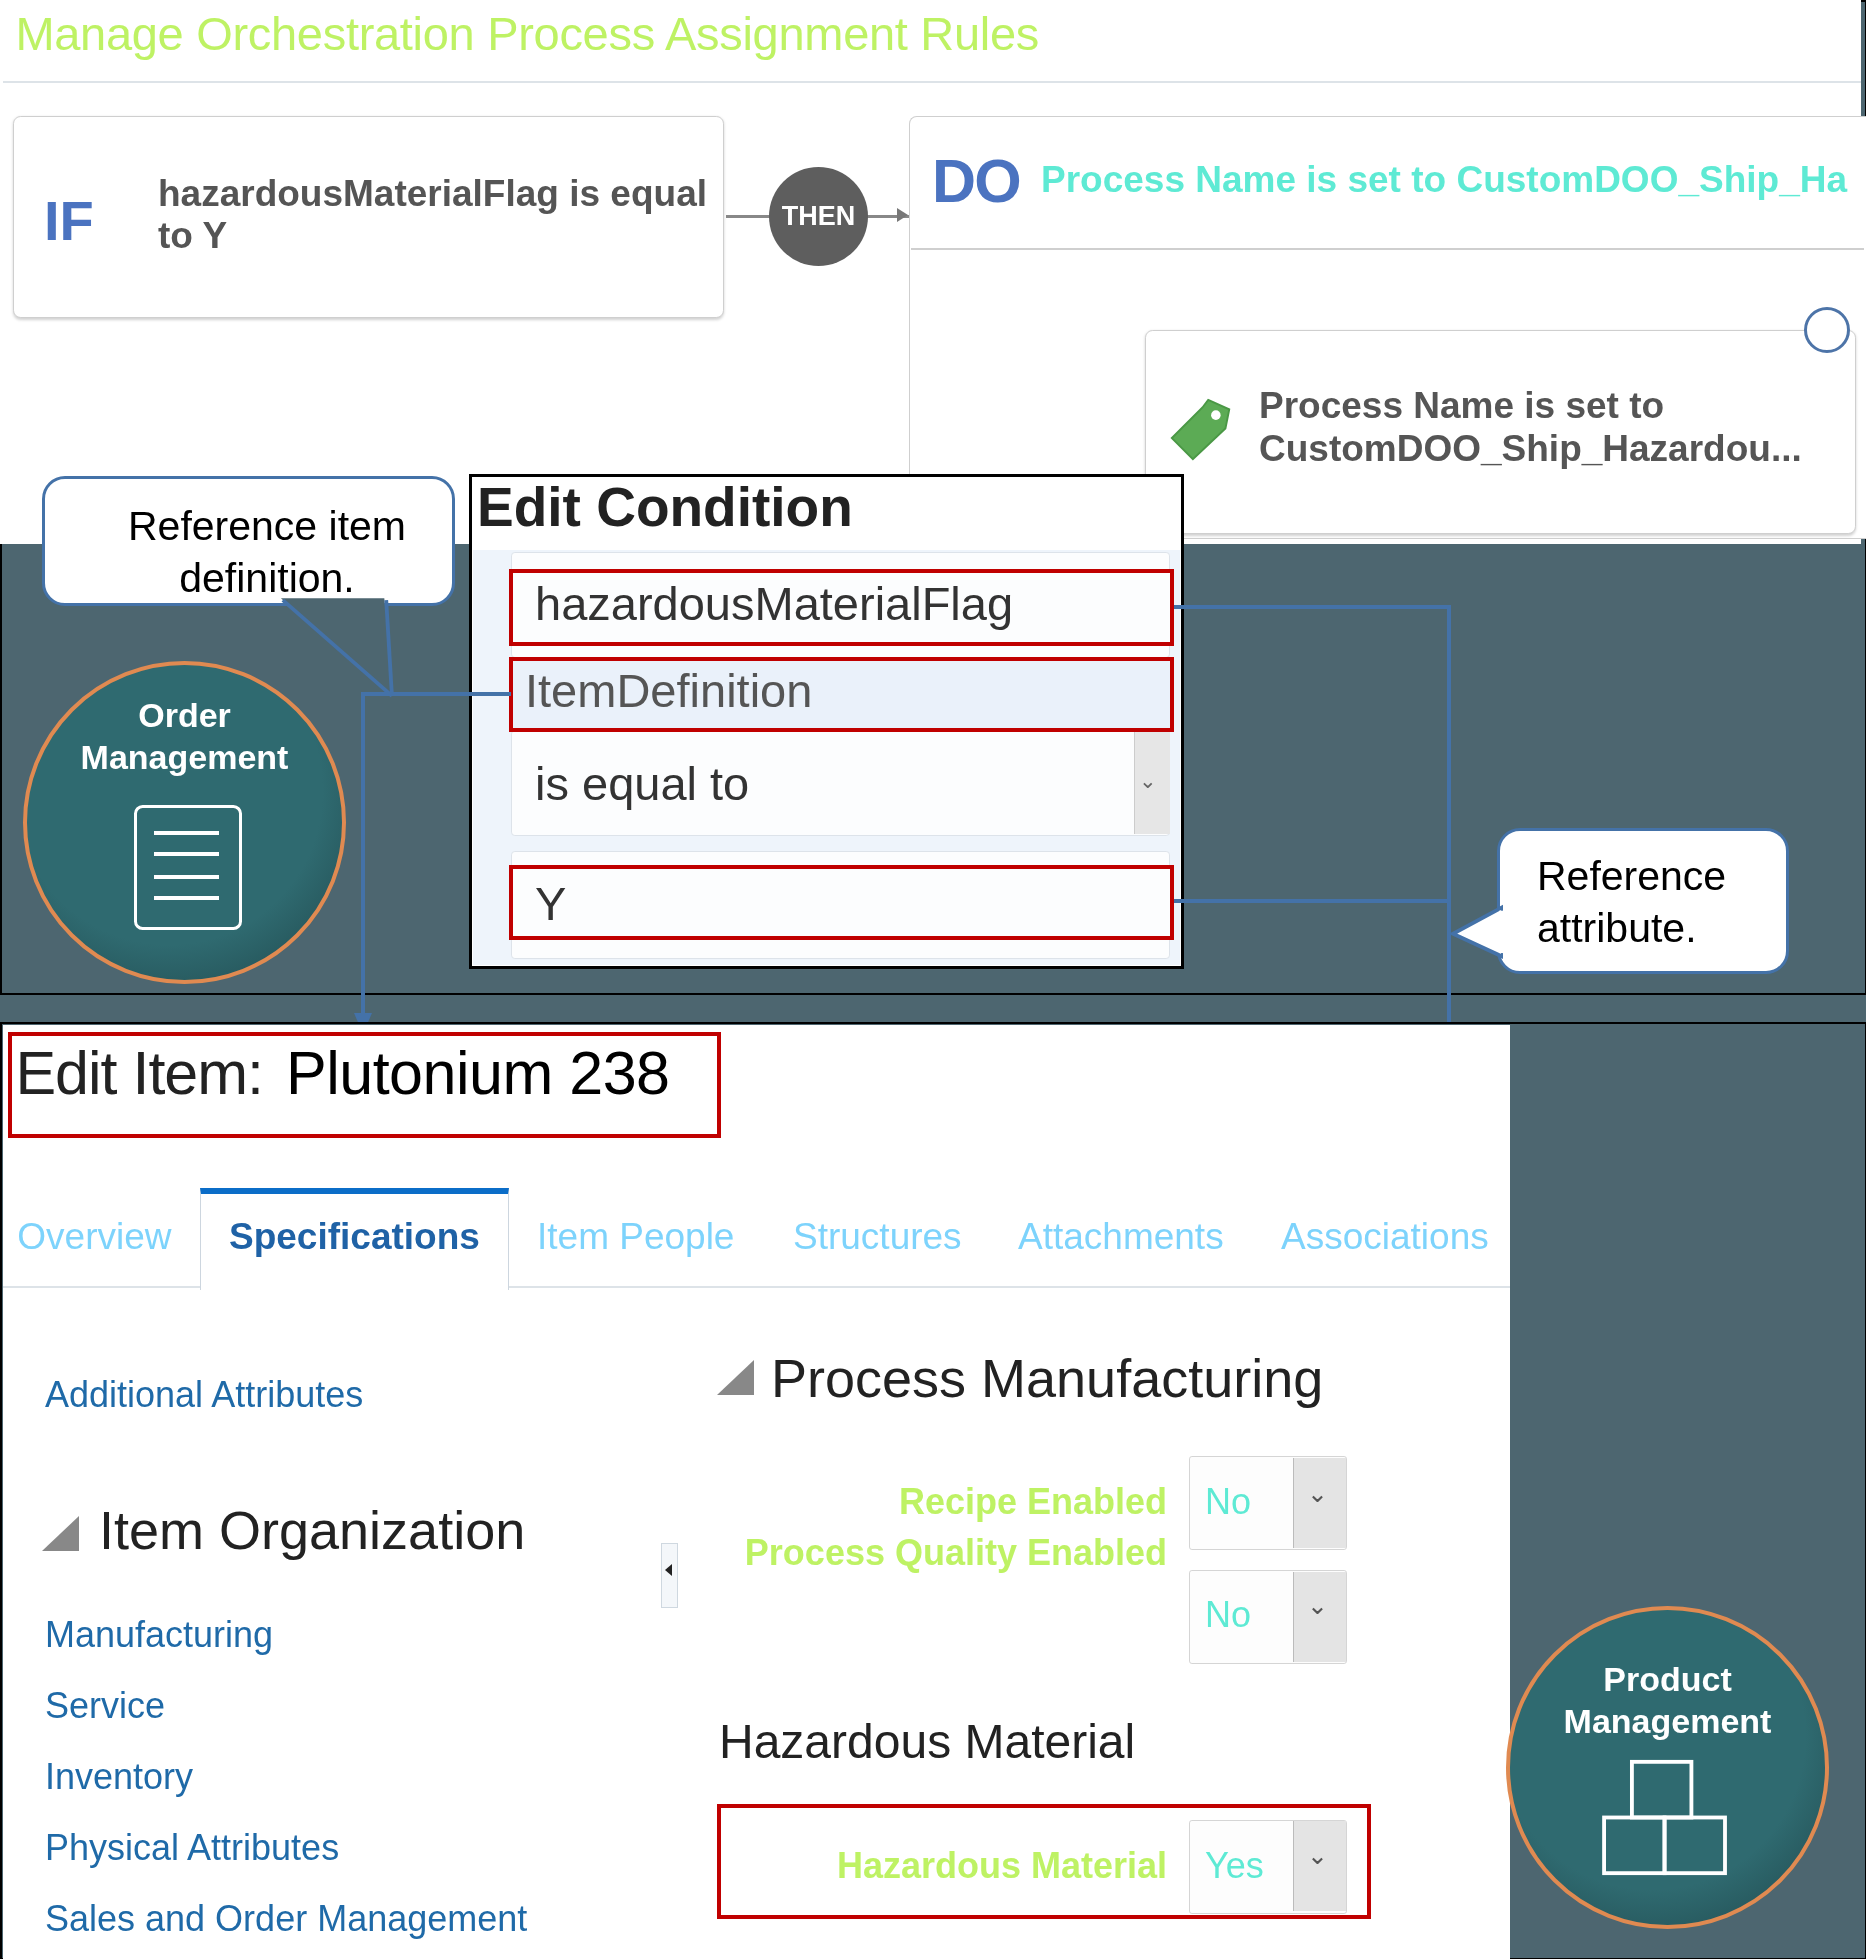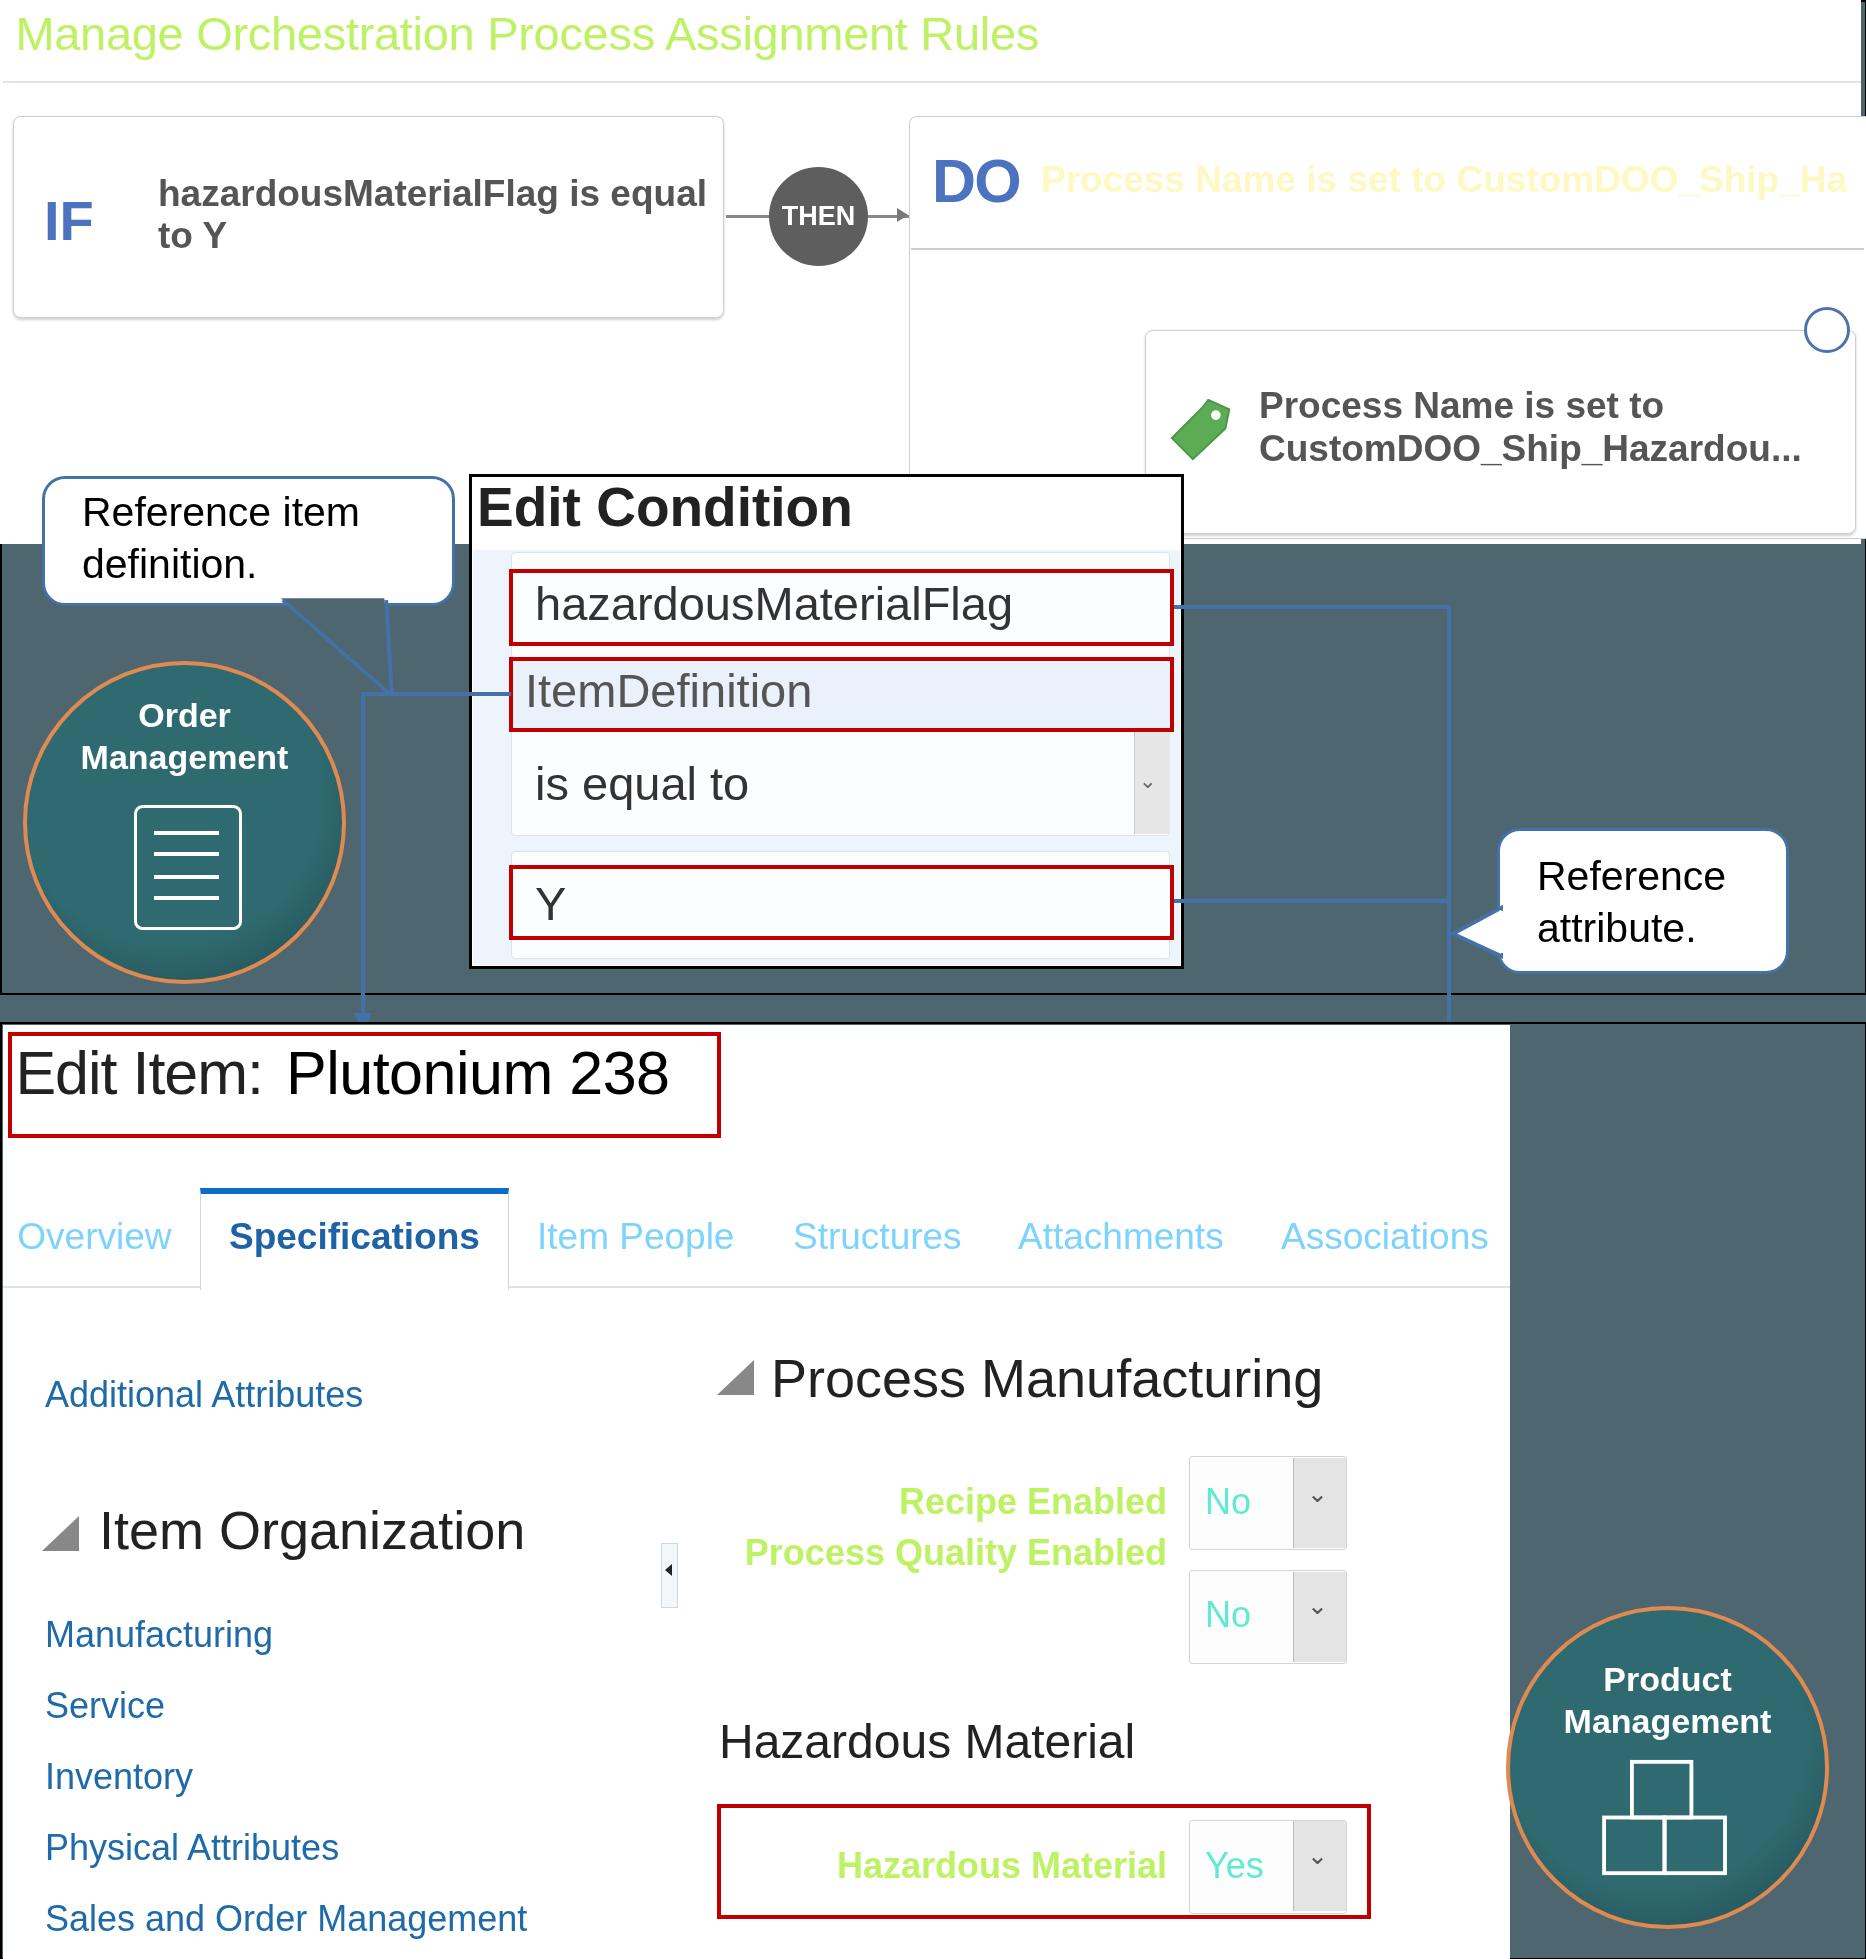--- a/index.html
+++ b/index.html
@@ -16,21 +16,21 @@
   #if-card{left:13.4px;top:116px;width:711px;height:202px;}
   #if-keyword{left:44px;top:188px;font-size:56px;font-weight:bold;color:#4b73c0;}
   #if-text{left:127px;top:173px;width:576px;font-size:37px;font-weight:bold;color:#555;line-height:42px;margin-left:31px;}
   #then-line{left:726px;top:215px;width:183px;height:2.9px;background:#888;}
   #then-arrowhead{left:897px;top:208px;width:0;height:0;border-left:11.5px solid #777;border-top:7.7px solid transparent;border-bottom:7.7px solid transparent;}
   #then-circle{left:769px;top:167px;width:99px;height:99px;border-radius:50%;background:#5e5e5e;color:#fff;font-weight:bold;font-size:27px;text-align:center;line-height:99px;}
 
   #do-card{left:909px;top:116px;width:961px;height:423px;border:1.9px solid #cfcfcf;border-right:none;border-radius:7.7px 0 0 0;background:#fff;box-sizing:border-box;}
   #do-rule{left:911px;top:248px;width:953px;height:1.9px;background:#cfcfcf;}
   #do-keyword{left:932px;top:146px;font-size:61px;font-weight:bold;color:#4b73c0;letter-spacing:-1.9px;}
-  #do-text{left:1041px;top:159px;font-size:37px;font-weight:bold;color:#fef9c3;white-space:nowrap;}
+  #do-text{left:1041px;top:159px;font-size:37px;font-weight:bold;color:#5eead4;white-space:nowrap;}
   #action-card{left:1145px;top:330px;width:711px;height:204px;}
   #action-circle{left:1804px;top:307px;width:46px;height:46px;border-radius:50%;border:3.8px solid #4d74a8;background:#fff;box-sizing:border-box;}
   #tag-icon{left:1168px;top:396px;width:67px;height:67px;}
   #action-text{left:1259px;top:384px;width:586px;font-size:37px;font-weight:bold;color:#555;line-height:43px;}
 
   
   #ec-dialog{left:469px;top:474px;width:715px;height:495px;background:#fff;border:3.8px solid #000;box-sizing:border-box;}
   #ec-title{left:477px;top:475px;font-size:55px;font-weight:bold;color:#222;}
   #ec-body{left:473px;top:550px;width:707px;height:415px;background:#eef4fb;}
   .ec-field{background:#fcfdfe;border:1px solid #dde3ea;border-radius:3.8px;box-sizing:border-box;}
@@ -43,21 +43,21 @@
   #rb-flag{left:509px;top:569px;width:665px;height:77px;background:#fcfdfe;}
   #rb-itemdef{left:509px;top:657px;width:665px;height:75px;background:#eaf1fa;}
   #rb-y{left:509px;top:865px;width:665px;height:75px;background:#fcfdfe;}
   #ec-flag-text{left:535px;top:576px;font-size:47px;color:#333;}
   #ec-itemdef-text{left:525px;top:663px;font-size:47px;color:#555;}
   #ec-op-text{left:535px;top:756px;font-size:47px;color:#333;}
   #ec-y-text{left:535px;top:876px;font-size:47px;color:#333;}
 
   
   .callout{background:#fff;border:3.8px solid #4472a8;border-radius:23px;box-sizing:border-box;color:#000;font-size:41px;line-height:52px;}
-  #callout-item{left:42px;top:476px;width:413px;height:130px;padding:7px 0 0 37px;}
+  #callout-item{left:42px;top:476px;width:413px;height:130px;padding:21px 0 0 37px;text-align:center;}
   #callout-attr{left:1497px;top:828px;width:292px;height:146px;padding:19px 0 0 37px;}
 
   
   .circle{border-radius:50%;background:radial-gradient(circle at 45% 40%,#2f6a70 60%,#1e4549 100%);border:4.8px solid #e08a51;box-sizing:border-box;color:#fff;text-align:center;font-weight:bold;font-size:34px;line-height:42px;}
   #om-circle{left:23px;top:661px;width:323px;height:323px;}
   #om-label{left:23px;top:694px;width:323px;}
   #om-icon{left:134px;top:805px;width:108px;height:125px;border:3.8px solid #fff;border-radius:8.6px;box-sizing:border-box;}
   #pm-circle{left:1506px;top:1606px;width:323px;height:323px;}
   #pm-label{left:1506px;top:1658px;width:323px;}
 

